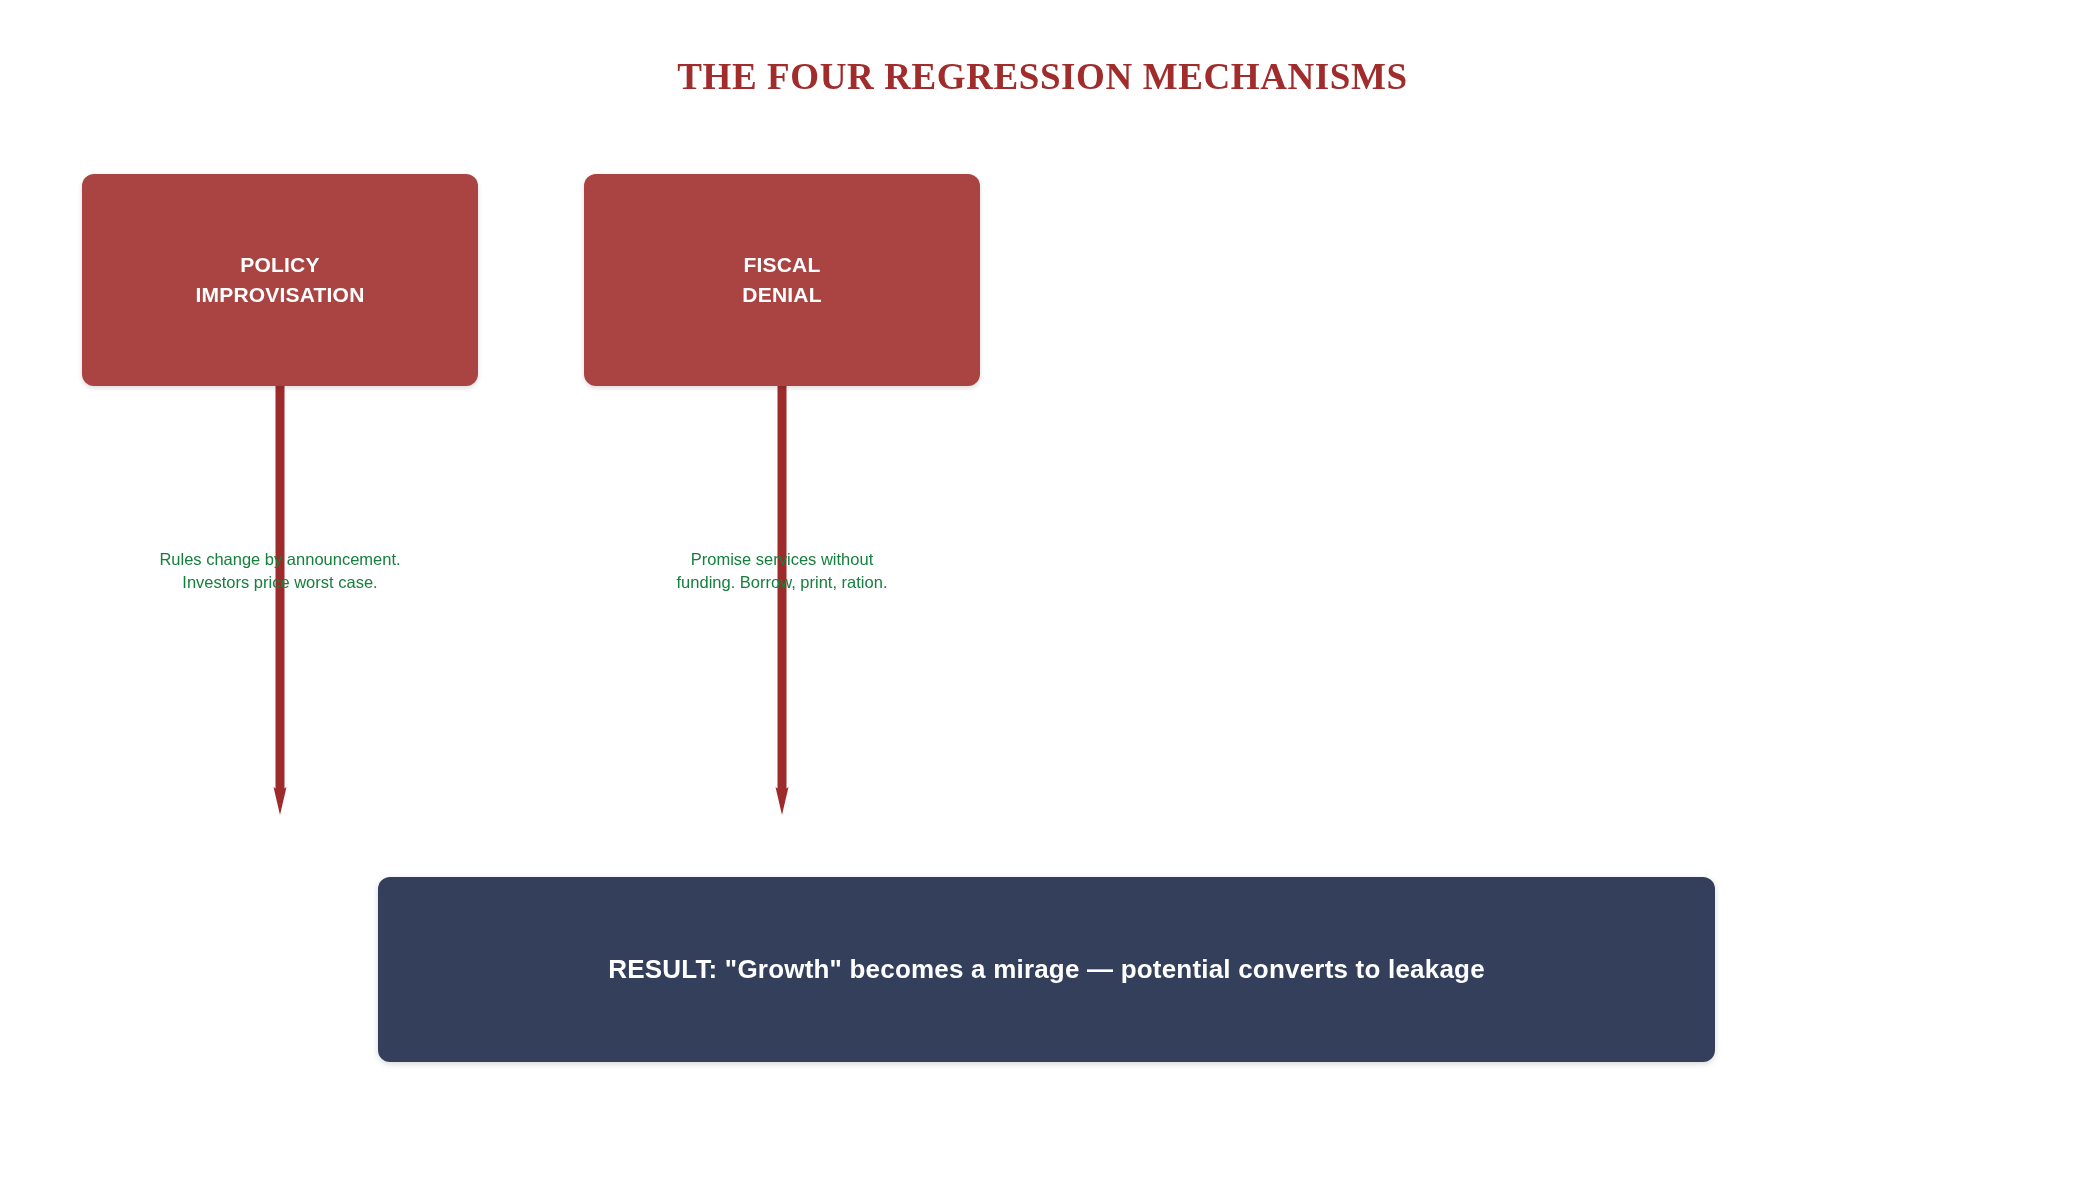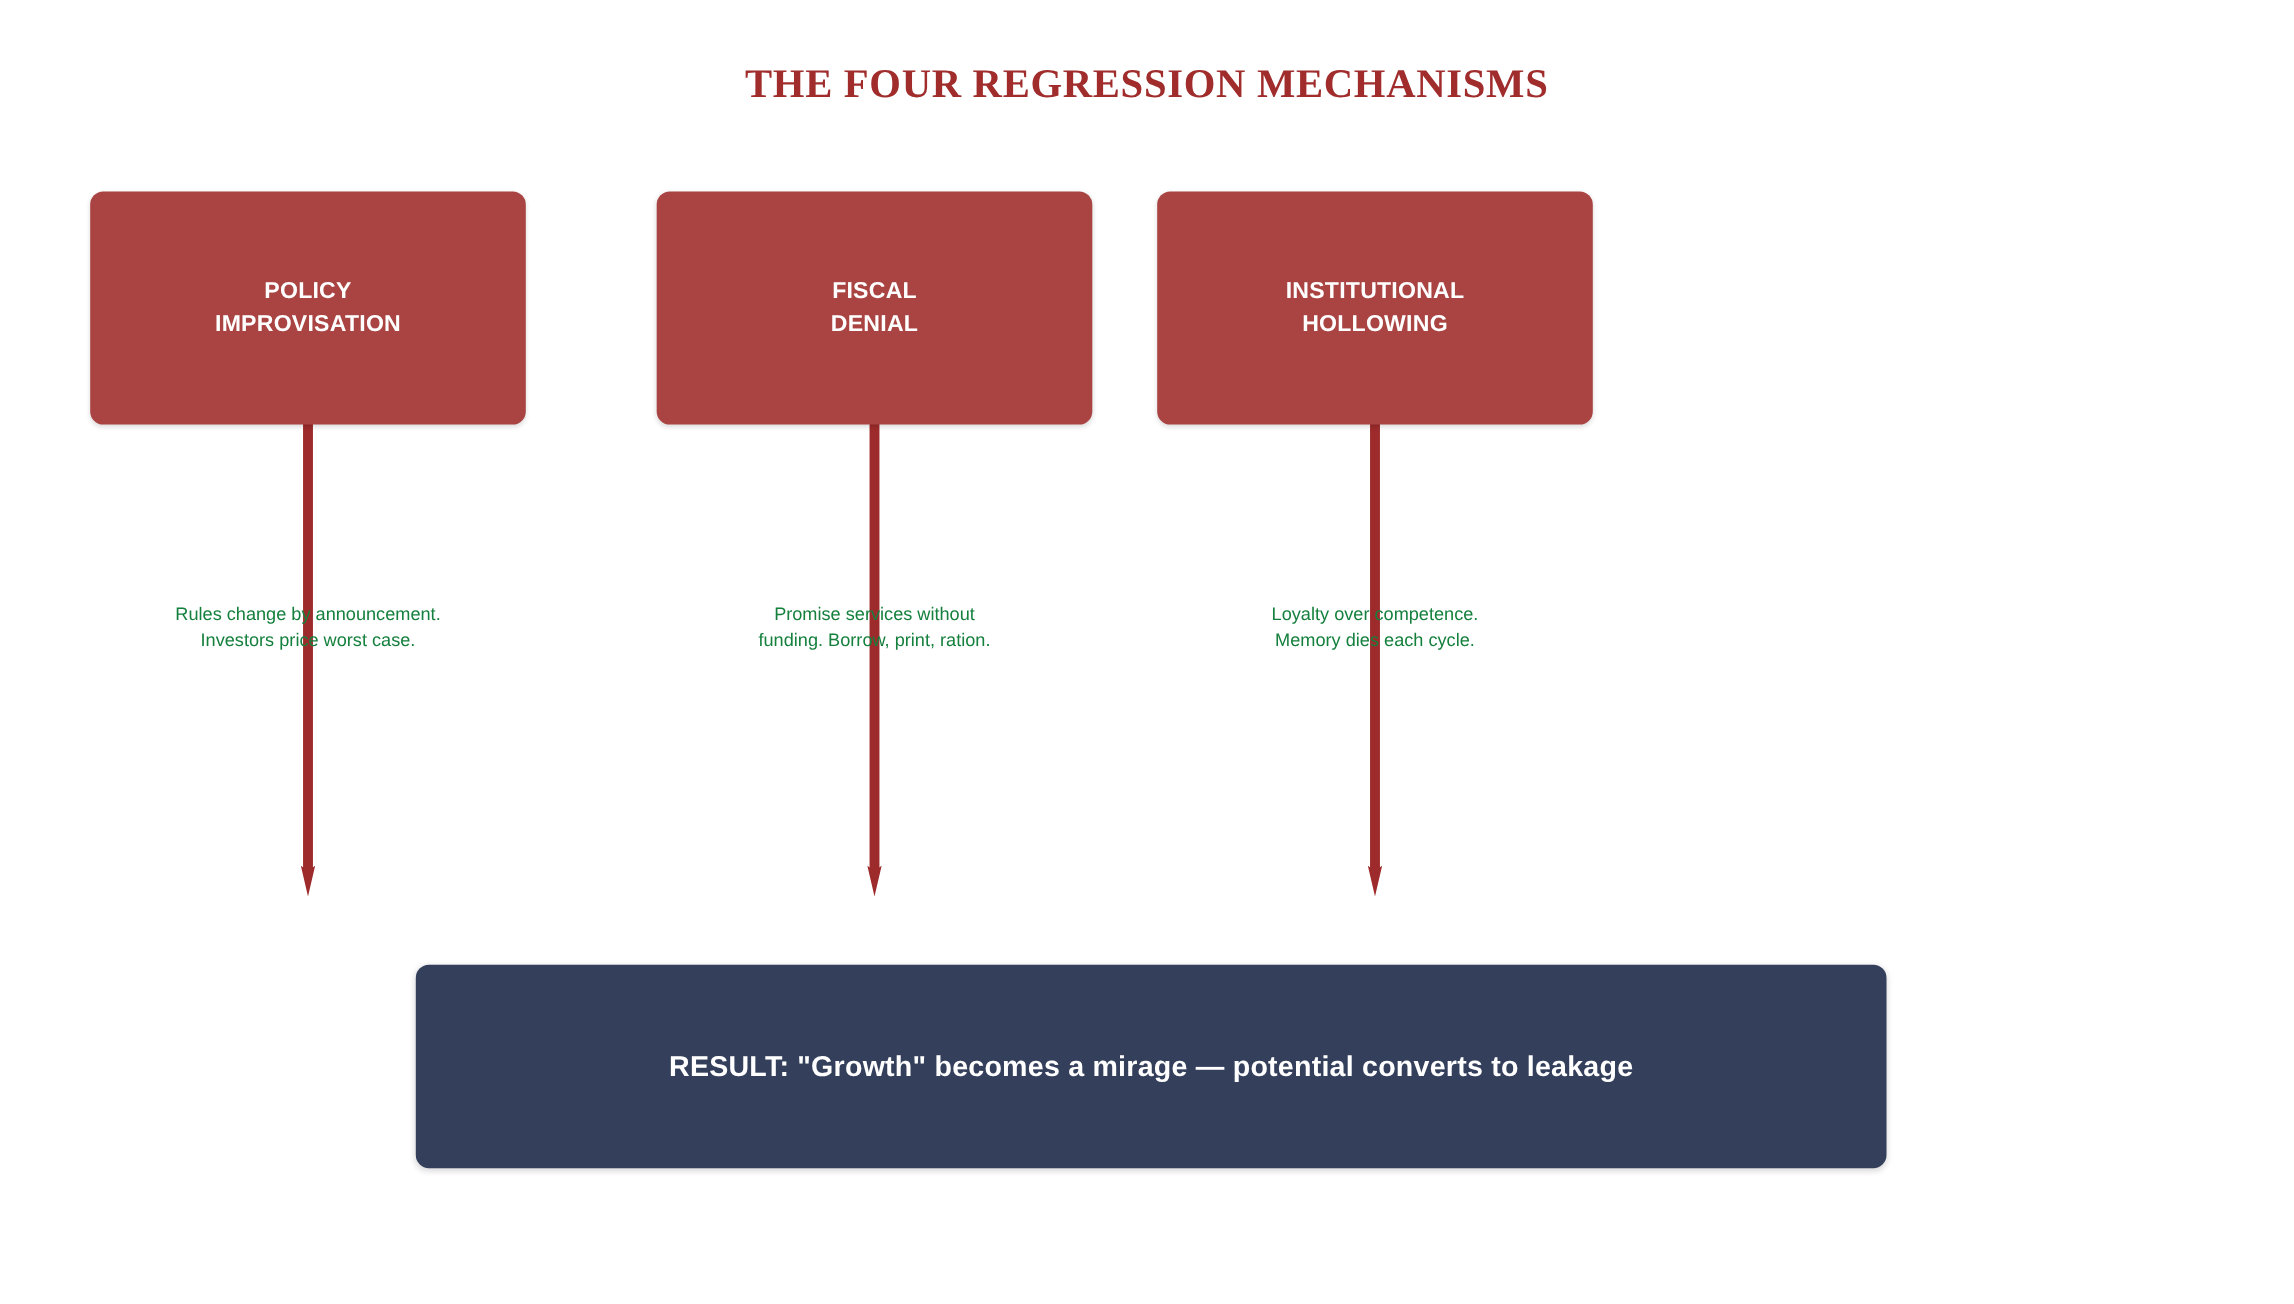--- a/index.html
+++ b/index.html
@@ -134,48 +134,34 @@
       </svg>
     </div>
     <div class="mechanism-box">
       <div class="mechanism-title">POLICY
 IMPROVISATION</div>
     </div>
     <div class="mechanism-caption">Rules change by announcement.
 Investors price worst case.</div>
   </div>
 
-  <div class="mechanism-column" style="left:597px">
+  <div class="mechanism-column" style="left:584px">
     <div class="arrow">
       <svg width="14" height="455" viewBox="0 0 14 455" xmlns="http://www.w3.org/2000/svg">
         <line x1="7" y1="6" x2="7" y2="430" stroke="#9E2B2B" stroke-width="9" stroke-linecap="round"></line>
         <path d="M7 452 L0.5 424 Q7 430 13.5 424 Z" fill="#9E2B2B"></path>
       </svg>
     </div>
     <div class="mechanism-box">
       <div class="mechanism-title">FISCAL
 DENIAL</div>
     </div>
     <div class="mechanism-caption">Promise services without
 funding. Borrow, print, ration.</div>
   </div>
 
-  <div class="mechanism-column" style="left:1052px">
-    <div class="arrow">
-      <svg width="14" height="455" viewBox="0 0 14 455" xmlns="http://www.w3.org/2000/svg">
-        <line x1="7" y1="6" x2="7" y2="430" stroke="#9E2B2B" stroke-width="9" stroke-linecap="round"></line>
-        <path d="M7 452 L0.5 424 Q7 430 13.5 424 Z" fill="#9E2B2B"></path>
-      </svg>
-    </div>
-    <div class="mechanism-box">
-      <div class="mechanism-title">INSTITUTIONAL
-HOLLOWING</div>
-    </div>
-    <div class="mechanism-caption">Loyalty over competence.
-Memory dies each cycle.</div>
-  </div>
 
 
   <div id="result-banner">
     <div id="result-banner-text">RESULT: "Growth" becomes a mirage — potential converts to leakage</div>
   </div>
 
 </div>
 
 </body></html>

